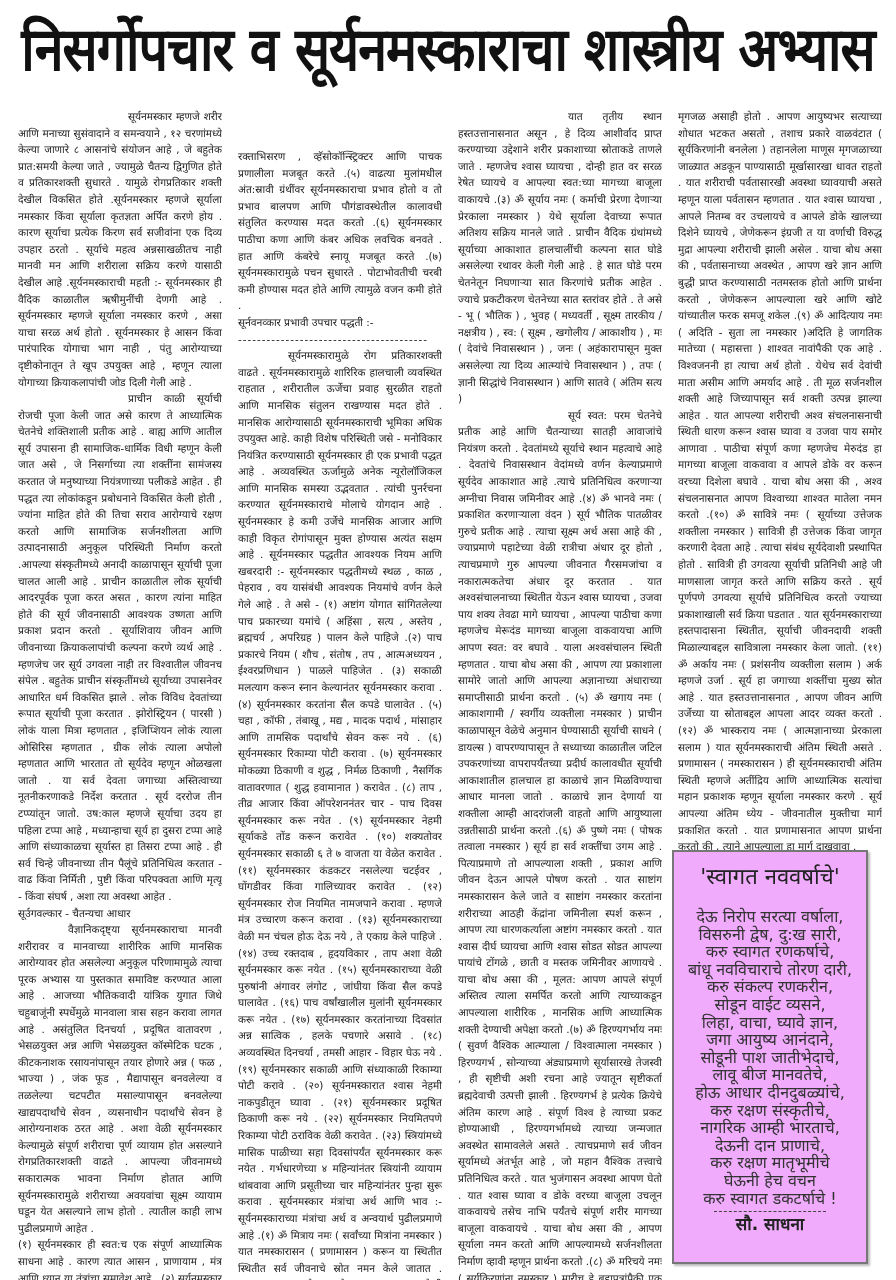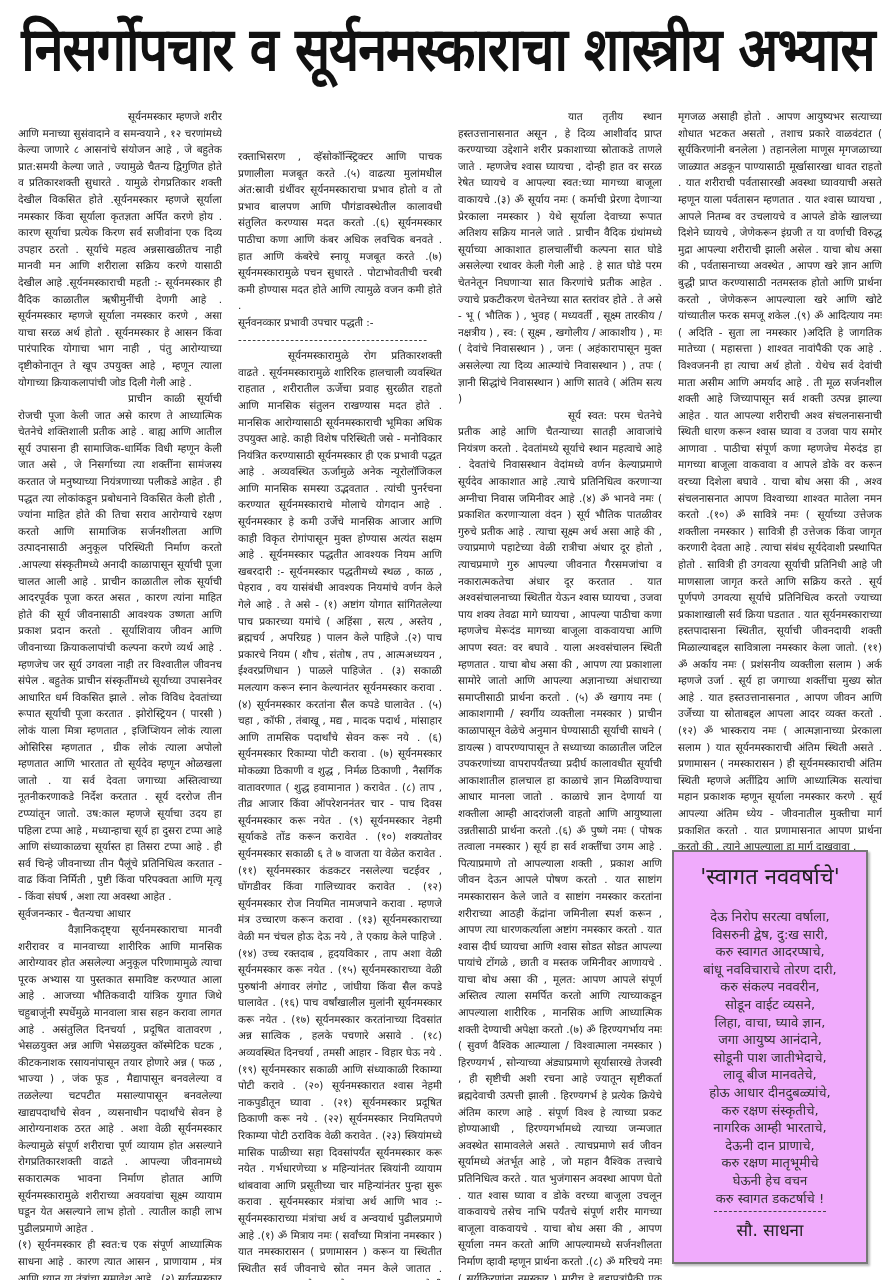--- a/index.html
+++ b/index.html
@@ -26,34 +26,34 @@
     #c3 { left: 440px; }
     #c4 { left: 660px; }
     .byline { text-align: center; font-size: 10.4px; line-height: 16px; margin-top: 6px; }
     .byline .lbl { font-weight: bold; }
     .poem-box {
       position: absolute; left: 672px; top: 850px; width: 192px; height: 410px;
       border: 2px solid #777; box-shadow: 2px 2px 2px #bbb; background: #f0abfc;
       font-family: "DejaVu Serif", serif; text-align: center;
     }
     .poem-title { font-size: 22px; margin-top: 8px; letter-spacing: 0; color: #222; }
-    .poem-lines { margin-top: 18px; font-size: 13px; line-height: 17.6px; color: #333; font-family: "DejaVu Sans", sans-serif; }
+    .poem-lines { margin-top: 18px; font-size: 16px; line-height: 17.6px; color: #333; font-family: "DejaVu Sans", sans-serif; }
     .poem-dash { margin: 4px auto 0; width: 112px; border-top: 1px dashed #444; }
-    .poem-author { font-weight: normal; font-size: 17px; margin-top: 6px; font-family: "DejaVu Sans", sans-serif; color: #222; }
+    .poem-author { font-weight: bold; font-size: 17px; margin-top: 0; font-family: "DejaVu Sans", sans-serif; color: #222; }
   </style>
 </head>
 <body>
 
 <div class="title">निसर्गोपचार व सूर्यनमस्काराचा शास्त्रीय अभ्यास</div>
 
 <div class="cols">
   <div class="col" id="c1">
       <p class="indent-big">सूर्यनमस्कार म्हणजे शरीर आणि मनाच्या सुसंवादाने व समन्वयाने , १२ चरणांमध्ये केल्या जाणारे ८ आसनांचे संयोजन आहे , जे बहुतेक प्रात:समयी केल्या जाते , ज्यामुळे चैतन्य द्विगुणित होते व प्रतिकारशक्ती सुधारते . यामुळे रोगप्रतिकार शक्ती देखील विकसित होते .सूर्यनमस्कार म्हणजे सूर्याला नमस्कार किंवा सूर्याला कृतज्ञता अर्पित करणे होय . कारण सूर्याचा प्रत्येक किरण सर्व सजीवांना एक दिव्य उपहार ठरतो . सूर्याचे महत्व अन्नसाखळीतच नाही मानवी मन आणि शरीराला सक्रिय करणे यासाठी देखील आहे .सूर्यनमस्काराची महती :- सूर्यनमस्कार ही वैदिक काळातील ऋषीमुनींची देणगी आहे . सूर्यनमस्कार म्हणजे सूर्याला नमस्कार करणे , असा याचा सरळ अर्थ होतो . सूर्यनमस्कार हे आसन किंवा पारंपारिक योगाचा भाग नाही , पंतु आरोग्याच्या दृष्टीकोनातून ते खूप उपयुक्त आहे , म्हणून त्याला योगाच्या क्रियाकलापांची जोड दिली गेली आहे .</p>
       <p class="indent-big">प्राचीन काळी सूर्याची रोजची पूजा केली जात असे कारण ते आध्यात्मिक चेतनेचे शक्तिशाली प्रतीक आहे . बाह्य आणि आतील सूर्य उपासना ही सामाजिक-धार्मिक विधी म्हणून केली जात असे , जे निसर्गाच्या त्या शक्तींना सामंजस्य करतात जे मनुष्याच्या नियंत्रणाच्या पलीकडे आहेत . ही पद्धत त्या लोकांकडून प्रबोधनाने विकसित केली होती , ज्यांना माहित होते की तिचा सराव आरोग्याचे रक्षण करतो आणि सामाजिक सर्जनशीलता आणि उत्पादनासाठी अनुकूल परिस्थिती निर्माण करतो .आपल्या संस्कृतीमध्ये अनादी काळापासून सूर्याची पूजा चालत आली आहे . प्राचीन काळातील लोक सूर्याची आदरपूर्वक पूजा करत असत , कारण त्यांना माहित होते की सूर्य जीवनासाठी आवश्यक उष्णता आणि प्रकाश प्रदान करतो . सूर्याशिवाय जीवन आणि जीवनाच्या क्रियाकलापांची कल्पना करणे व्यर्थ आहे . म्हणजेच जर सूर्य उगवला नाही तर विश्वातील जीवनच संपेल . बहुतेक प्राचीन संस्कृतींमध्ये सूर्याच्या उपासनेवर आधारित धर्म विकसित झाले . लोक विविध देवतांच्या रूपात सूर्याची पूजा करतात . झोरोस्ट्रियन ( पारसी ) लोकं याला मित्रा म्हणतात , इजिप्शियन लोकं त्याला ओसिरिस म्हणतात , ग्रीक लोकं त्याला अपोलो म्हणतात आणि भारतात तो सूर्यदेव म्हणून ओळखला जातो . या सर्व देवता जगाच्या अस्तित्वाच्या नूतनीकरणाकडे निर्देश करतात . सूर्य दररोज तीन टप्प्यांतून जातो. उष:काल म्हणजे सूर्याचा उदय हा पहिला टप्पा आहे , मध्यान्हाचा सूर्य हा दुसरा टप्पा आहे आणि संध्याकाळचा सूर्यास्त हा तिसरा टप्पा आहे . ही सर्व चिन्हे जीवनाच्या तीन पैलूंचे प्रतिनिधित्व करतात - वाढ किंवा निर्मिती , पुष्टी किंवा परिपक्वता आणि मृत्यू - किंवा संघर्ष , अशा त्या अवस्था आहेत .</p>
-      <p class="heading">सूर्वजनन्कार - चैतन्यचा आधार</p>
+      <p class="heading">सूर्उगवल्कार - चैतन्यचा आधार</p>
       <p class="indent">वैज्ञानिकदृष्ट्या सूर्यनमस्काराचा मानवी शरीरावर व मानवाच्या शारीरिक आणि मानसिक आरोग्यावर होत असलेल्या अनुकूल परिणामामुळे त्याचा पूरक अभ्यास या पुस्तकात समाविष्ट करण्यात आला आहे . आजच्या भौतिकवादी यांत्रिक युगात जिथे चहुबाजूंनी स्पर्धेमुळे मानवाला त्रास सहन करावा लागत आहे . असंतुलित दिनचर्या , प्रदूषित वातावरण , भेसळयुक्त अन्न आणि भेसळयुक्त कॉस्मेटिक घटक , कीटकनाशक रसायनांपासून तयार होणारे अन्न ( फळ , भाज्या ) , जंक फूड , मैद्यापासून बनवलेल्या व तळलेल्या चटपटीत मसाल्यापासून बनवलेल्या खाद्यपदार्थांचे सेवन , व्यसनाधीन पदार्थांचे सेवन हे आरोग्यनाशक ठरत आहे . अशा वेळी सूर्यनमस्कार केल्यामुळे संपूर्ण शरीराचा पूर्ण व्यायाम होत असल्याने रोगप्रतिकारशक्ती वाढते . आपल्या जीवनामध्ये सकारात्मक भावना निर्माण होतात आणि सूर्यनमस्कारामुळे शरीराच्या अवयवांचा सूक्ष्म व्यायाम घडून येत असल्याने लाभ होतो . त्यातील काही लाभ पुढीलप्रमाणे आहेत .</p>
       <p class="plain">(१) सूर्यनमस्कार ही स्वत:च एक संपूर्ण आध्यात्मिक साधना आहे . कारण त्यात आसन , प्राणायाम , मंत्र आणि ध्यान या तंत्रांचा समावेश आहे . (२) सूर्यनमस्कार शुद्ध , ऑक्सिजनयुक्त रक्त मेंदूला आणून अभ्यासकाला शारीरिक स्वास्थ्याच्या दृष्टीने मदत करते .(३) सूर्यनमस्कार हे व्यक्तीला मानसिकदृष्ट्या निरोगी , मानसिकदृष्ट्या सतर्क आणि भावनिकदृष्ट्या संतुलित बनवते .(४) सूर्यनमस्कार हे शरीराच्या सर्व प्रणालींना उत्तेजित करते . मुख्यत: अंत:स्रावी , पुनरुत्पादक ,</p>
     </div>
   <div class="col" id="c2">
       <p class="plain">रक्ताभिसरण , व्हॅसोकॉन्स्ट्रिक्टर आणि पाचक प्रणालीला मजबूत करते .(५) वाढत्या मुलांमधील अंत:स्रावी ग्रंथींवर सूर्यनमस्काराचा प्रभाव होतो व तो प्रभाव बालपण आणि पौगंडावस्थेतील कालावधी संतुलित करण्यास मदत करतो .(६) सूर्यनमस्कार पाठीचा कणा आणि कंबर अधिक लवचिक बनवते . हात आणि कंबरेचे स्नायू मजबूत करते .(७) सूर्यनमस्कारामुळे पचन सुधारते . पोटाभोवतीची चरबी कमी होण्यास मदत होते आणि त्यामुळे वजन कमी होते .</p>
       <p class="heading">सूर्नवनव्कार प्रभावी उपचार पद्धती :-</p>
       <p class="dashes">----------------------------------------</p>
       <p class="indent">सूर्यनमस्कारामुळे रोग प्रतिकारशक्ती वाढते . सूर्यनमस्कारामुळे शारिरिक हालचाली व्यवस्थित राहतात , शरीरातील ऊर्जेचा प्रवाह सुरळीत राहतो आणि मानसिक संतुलन राखण्यास मदत होते . मानसिक आरोग्यासाठी सूर्यनमस्काराची भूमिका अधिक उपयुक्त आहे. काही विशेष परिस्थिती जसे - मनोविकार नियंत्रित करण्यासाठी सूर्यनमस्कार ही एक प्रभावी पद्धत आहे . अव्यवस्थित ऊर्जामुळे अनेक न्यूरोलॉजिकल आणि मानसिक समस्या उद्भवतात . त्यांची पुनर्रचना करण्यात सूर्यनमस्काराचे मोलाचे योगदान आहे . सूर्यनमस्कार हे कमी उर्जेचे मानसिक आजार आणि काही विकृत रोगांपासून मुक्त होण्यास अत्यंत सक्षम आहे . सूर्यनमस्कार पद्धतीत आवश्यक नियम आणि खबरदारी :- सूर्यनमस्कार पद्धतीमध्ये स्थळ , काळ , पेहराव , वय यासंबंधी आवश्यक नियमांचे वर्णन केले गेले आहे . ते असे - (१) अष्टांग योगात सांगितलेल्या पाच प्रकारच्या यमांचे ( अहिंसा , सत्य , अस्तेय , ब्रह्मचर्य , अपरिग्रह ) पालन केले पाहिजे .(२) पाच प्रकारचे नियम ( शौच , संतोष , तप , आत्मअध्ययन , ईश्वरप्रणिधान ) पाळले पाहिजेत . (३) सकाळी मलत्याग करून स्नान केल्यानंतर सूर्यनमस्कार करावा . (४) सूर्यनमस्कार करतांना सैल कपडे घालावेत . (५) चहा , कॉफी , तंबाखू , मद्य , मादक पदार्थ , मांसाहार आणि तामसिक पदार्थांचे सेवन करू नये . (६) सूर्यनमस्कार रिकाम्या पोटी करावा . (७) सूर्यनमस्कार मोकळ्या ठिकाणी व शुद्ध , निर्मळ ठिकाणी , नैसर्गिक वातावरणात ( शुद्ध हवामानात ) करावेत . (८) ताप , तीव्र आजार किंवा ऑपरेशननंतर चार - पाच दिवस सूर्यनमस्कार करू नयेत . (९) सूर्यनमस्कार नेहमी सूर्याकडे तोंड करून करावेत . (१०) शक्यतोवर सूर्यनमस्कार सकाळी ६ ते ७ वाजता या वेळेत करावेत . (११) सूर्यनमस्कार कंडकटर नसलेल्या चटईवर , घोंगडीवर किंवा गालिच्यावर करावेत . (१२) सूर्यनमस्कार रोज नियमित नामजपाने करावा . म्हणजे मंत्र उच्चारण करून करावा . (१३) सूर्यनमस्काराच्या वेळी मन चंचल होऊ देऊ नये , ते एकाग्र केले पाहिजे . (१४) उच्च रक्तदाब , हृदयविकार , ताप अशा वेळी सूर्यनमस्कार करू नयेत . (१५) सूर्यनमस्काराच्या वेळी पुरुषांनी अंगावर लंगोट , जांघीया किंवा सैल कपडे घालावेत . (१६) पाच वर्षांखालील मुलांनी सूर्यनमस्कार करू नयेत . (१७) सूर्यनमस्कार करतांनाच्या दिवसांत अन्न सात्विक , हलके पचणारे असावे . (१८) अव्यवस्थित दिनचर्या , तमसी आहार - विहार घेऊ नये . (१९) सूर्यनमस्कार सकाळी आणि संध्याकाळी रिकाम्या पोटी करावे . (२०) सूर्यनमस्कारात श्वास नेहमी नाकपुडीतून घ्यावा . (२१) सूर्यनमस्कार प्रदूषित ठिकाणी करू नये . (२२) सूर्यनमस्कार नियमितपणे रिकाम्या पोटी ठराविक वेळी करावेत . (२३) स्त्रियांमध्ये मासिक पाळीच्या सहा दिवसांपर्यंत सूर्यनमस्कार करू नयेत . गर्भधारणेच्या ४ महिन्यांनंतर स्त्रियांनी व्यायाम थांबवावा आणि प्रसूतीच्या चार महिन्यांनंतर पुन्हा सुरू करावा . सूर्यनमस्कार मंत्रांचा अर्थ आणि भाव :- सूर्यनमस्काराच्या मंत्रांचा अर्थ व अन्वयार्थ पुढीलप्रमाणे आहे .(१) ॐ मित्राय नमः ( सर्वांच्या मित्रांना नमस्कार ) यात नमस्कारासन ( प्रणामासन ) करून या स्थितीत स्थितीत सर्व जीवनाचे स्रोत नमन केले जातात . नमस्कार करून उभे राहायचे , श्वास घ्यायचा , दोन्ही हातांचे तळवे एकमेकांना चिपकून नमस्कार स्थिती करावी , श्वास सोडायचा व विश्राम करायचा . सूर्य हा संपूर्ण विश्वाचा मित्र आहे , कारण तो पृथ्वीसारख्या सर्व ग्रहांच्या अस्तित्वासाठी आवश्यक असीम प्रकाश , उष्णता आणि ऊर्जा प्रदान करतो . पौराणिक ग्रंथांमध्ये मित्र म्हणजे उन्नत कर्म करण्याची प्रेरणा , पृथ्वी-आकाशाचा पोषण करणारा आणि न्यायी व्यक्ती म्हणून चित्रित केला आहे . सकाळचा सूर्य देखील दिवसाच्या क्रियाकलापांना प्रारंभ करण्यासाठी</p>
     </div>
   <div class="col" id="c3">
@@ -71,23 +71,23 @@
       <div class="lbl">मोबाईल +९१ ८६००४ ९८७७८</div>
     </div>
   </div>
 </div>
 
 <div class="poem-box">
   <div class="poem-title">'स्वागत नववर्षाचे'</div>
   <div class="poem-lines" id="poem-lines">
       <div>देऊ निरोप सरत्या वर्षाला,</div>
       <div>विसरुनी द्वेष, दु:ख सारी,</div>
-      <div>करु स्वागत आदरप्षाचे,</div>
+      <div>करु स्वागत रणकर्षाचे,</div>
       <div>बांधू नवविचाराचे तोरण दारी,</div>
-      <div>करु संकल्प नववरीन,</div>
+      <div>करु संकल्प रणकरीन,</div>
       <div>सोडून वाईट व्यसने,</div>
       <div>लिहा, वाचा, घ्यावे ज्ञान,</div>
       <div>जगा आयुष्य आनंदाने,</div>
       <div>सोडूनी पाश जातीभेदाचे,</div>
       <div>लावू बीज मानवतेचे,</div>
       <div>होऊ आधार दीनदुबळ्यांचे,</div>
       <div>करु रक्षण संस्कृतीचे,</div>
       <div>नागरिक आम्ही भारताचे,</div>
       <div>देऊनी दान प्राणाचे,</div>
       <div>करु रक्षण मातृभूमीचे</div>

